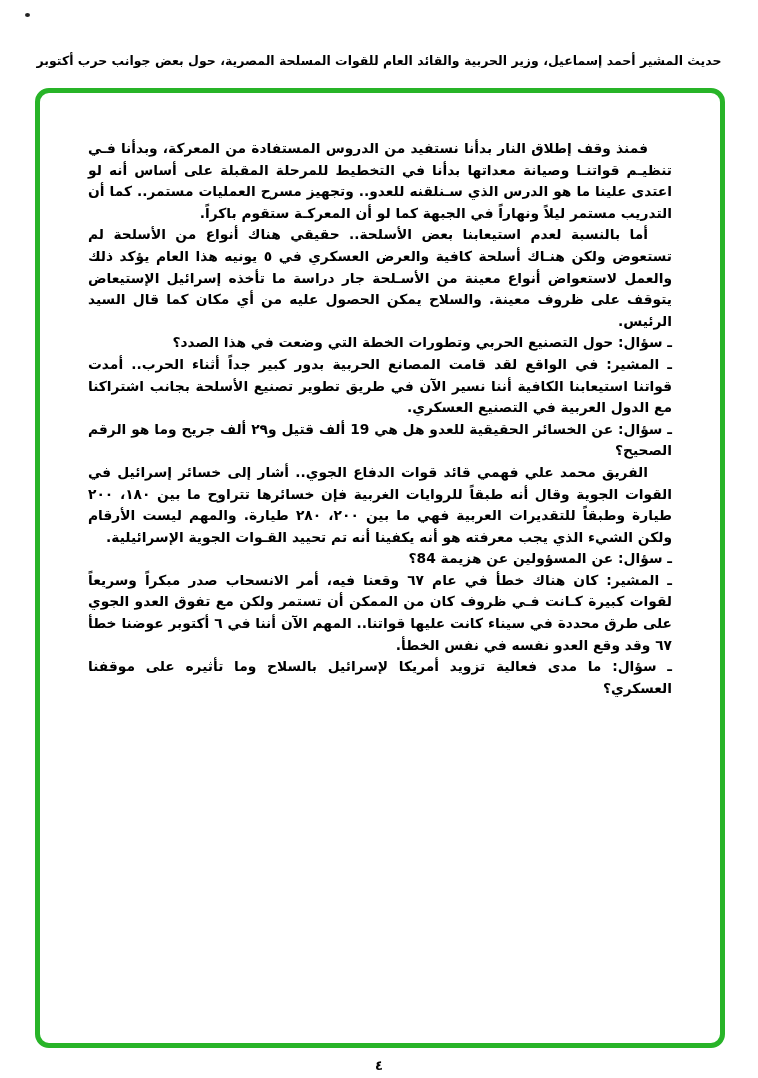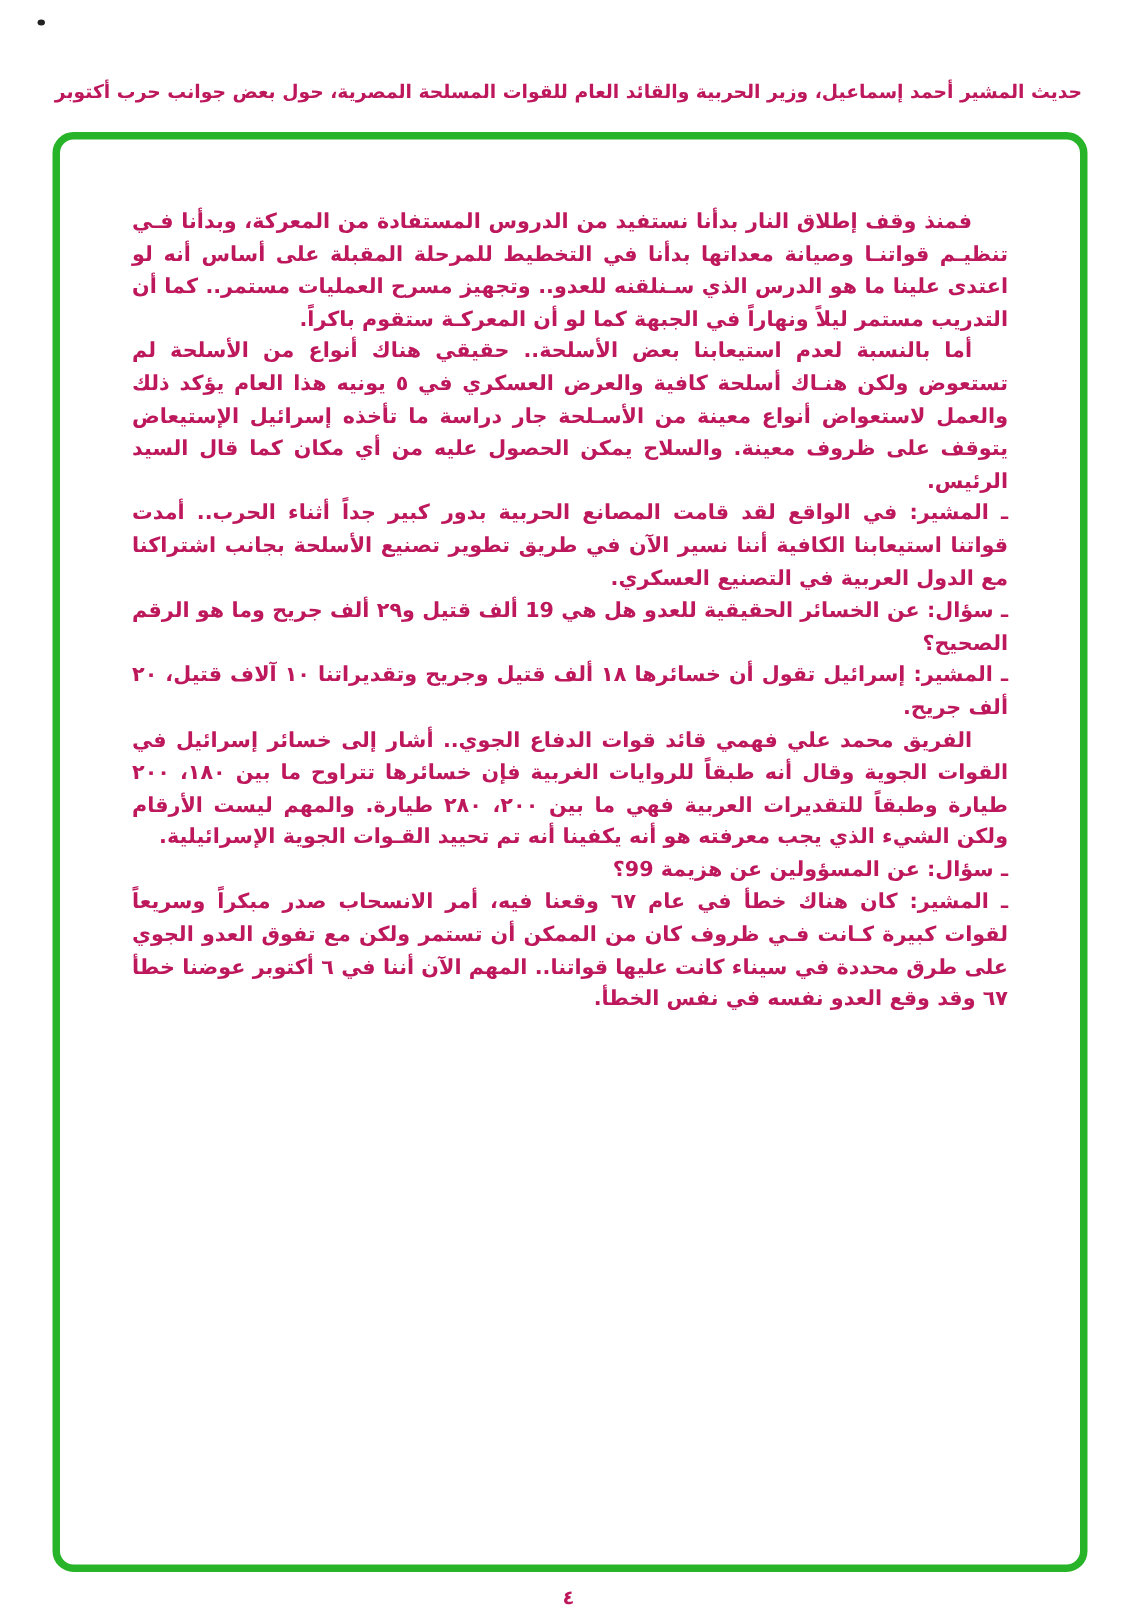--- a/index.html
+++ b/index.html
@@ -4,21 +4,21 @@
 <style>
   html, body { margin: 0; padding: 0; background: #e8e8e8; }
   .page {
     position: relative;
     width: 758px;
     height: 1078px;
     background: #ffffff;
     margin: 0 auto;
     overflow: hidden;
     font-family: "DejaVu Sans", sans-serif;
-    color: #be185d;
+    color: #000000;
   }
   .scan-dot {
     position: absolute;
     left: 25px;
     top: 13px;
     width: 5px;
     height: 4px;
     background: #222;
     border-radius: 50%;
   }
@@ -79,23 +79,24 @@
 
   <div class="scan-dot"></div>
 
   <div class="header-title">حديث المشير أحمد إسماعيل، وزير الحربية والقائد العام للقوات المسلحة المصرية، حول بعض جوانب حرب أكتوبر</div>
 
   <div class="green-frame"></div>
 
   <div class="content">
     <p class="narration">فمنذ وقف إطلاق النار بدأنا نستفيد من الدروس المستفادة من المعركة، وبدأنا فـي تنظيـم قواتنـا وصيانة معداتها بدأنا في التخطيط للمرحلة المقبلة على أساس أنه لو اعتدى علينا ما هو الدرس الذي سـنلقنه للعدو.. وتجهيز مسرح العمليات مستمر.. كما أن التدريب مستمر ليلاً ونهاراً في الجبهة كما لو أن المعركـة ستقوم باكراً.</p>
     <p class="narration">أما بالنسبة لعدم استيعابنا بعض الأسلحة.. حقيقي هناك أنواع من الأسلحة لم تستعوض ولكن هنـاك أسلحة كافية والعرض العسكري في ٥ يونيه هذا العام يؤكد ذلك والعمل لاستعواض أنواع معينة من الأسـلحة جار دراسة ما تأخذه إسرائيل الإستيعاض يتوقف على ظروف معينة. والسلاح يمكن الحصول عليه من أي مكان كما قال السيد الرئيس.</p>
+    <p class="dialogue">ـ سؤال: حول التصنيع الحربي وتطورات الخطة التي وضعت في هذا الصدد؟</p>
     <p class="dialogue">ـ المشير: في الواقع لقد قامت المصانع الحربية بدور كبير جداً أثناء الحرب.. أمدت قواتنا استيعابنا الكافية أننا نسير الآن في طريق تطوير تصنيع الأسلحة بجانب اشتراكنا مع الدول العربية في التصنيع العسكري.</p>
     <p class="dialogue">ـ سؤال: عن الخسائر الحقيقية للعدو هل هي 19 ألف قتيل و٢٩ ألف جريح وما هو الرقم الصحيح؟</p>
-    <p class="dialogue">ـ المشير: إسرائيل تقول أن خسائرها ١٨ ألف قتيل وجريح وتقديراتنا ١٠ آلاف قتيل، ٢٠ ألف جريح.</p>
     <p class="narration">الفريق محمد علي فهمي قائد قوات الدفاع الجوي.. أشار إلى خسائر إسرائيل في القوات الجوية وقال أنه طبقاً للروايات الغربية فإن خسائرها تتراوح ما بين ١٨٠، ٢٠٠ طيارة وطبقاً للتقديرات العربية فهي ما بين ٢٠٠، ٢٨٠ طيارة. والمهم ليست الأرقام ولكن الشيء الذي يجب معرفته هو أنه يكفينا أنه تم تحييد القـوات الجوية الإسرائيلية.</p>
-    <p class="dialogue">ـ سؤال: عن المسؤولين عن هزيمة 99؟</p>
+    <p class="dialogue">ـ سؤال: عن المسؤولين عن هزيمة 84؟</p>
     <p class="dialogue">ـ المشير: كان هناك خطأ في عام ٦٧ وقعنا فيه، أمر الانسحاب صدر مبكراً وسريعاً لقوات كبيرة كـانت فـي ظروف كان من الممكن أن تستمر ولكن مع تفوق العدو الجوي على طرق محددة في سيناء كانت عليها قواتنا.. المهم الآن أننا في ٦ أكتوبر عوضنا خطأ ٦٧ وقد وقع العدو نفسه في نفس الخطأ.</p>
+    <p class="dialogue">ـ سؤال: ما مدى فعالية تزويد أمريكا لإسرائيل بالسلاح وما تأثيره على موقفنا العسكري؟</p>
   </div>
 
   <div class="page-number">٤</div>
 
 </div>
 
 </body></html>

